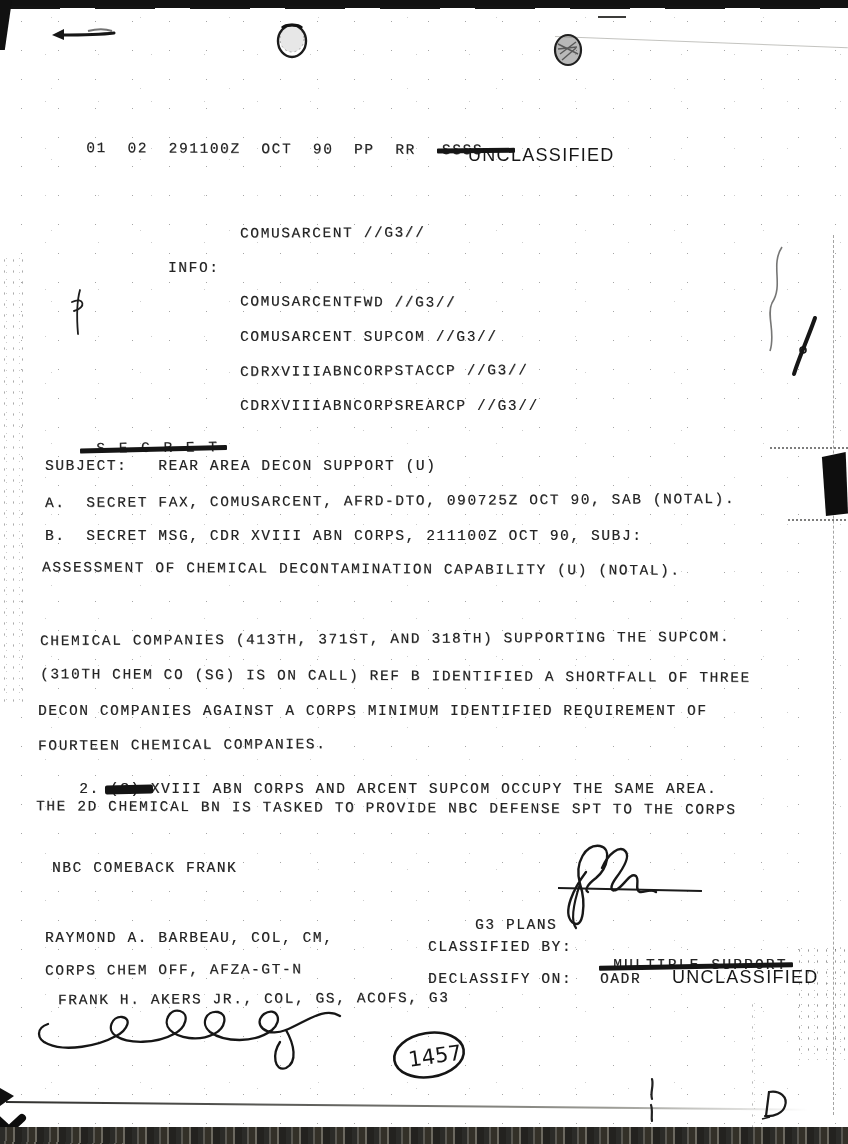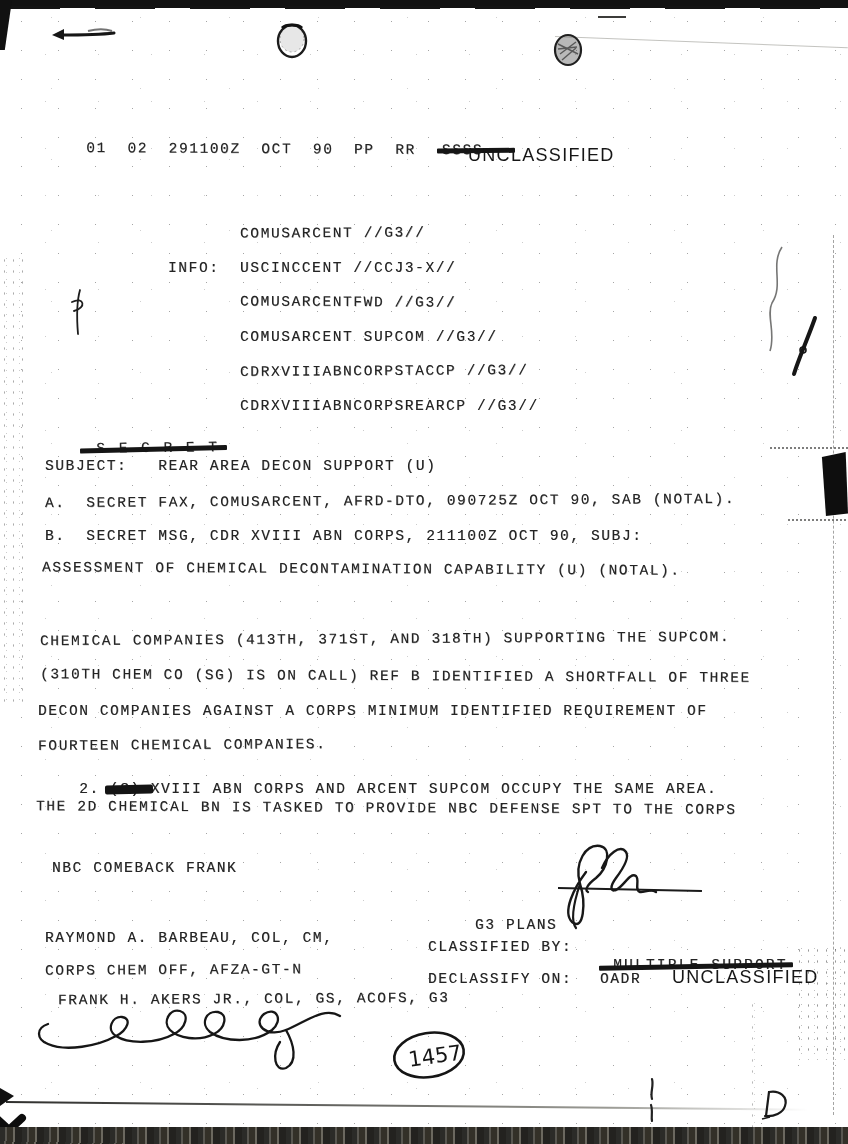--- a/index.html
+++ b/index.html
@@ -110,21 +110,20 @@
     <path d="M8,14 L28,24 M10,24 L26,12 M12,30 L26,18 M8,19 L27,17" stroke="rgba(25,25,25,.6)" stroke-width="1.4" fill="none"></path>
   </svg>
 
   <div class="tline r-b" style="left:45px;top:122px">
     <span>01  02  291100Z  OCT  90  PP  RR</span><span class="strike strike-ssss">SSSS</span>
   </div>
   <div class="stamp" style="left:468px;top:145px">UNCLASSIFIED</div>
 
   <div class="tline r-a" style="left:240px;top:224px">COMUSARCENT //G3//</div>
   <div class="tline" style="left:168px;top:259px">INFO:</div>
-  <div class="tline" style="left:240px;top:259px">USCINCCENT //CCJ3-X//</div>
   <div class="tline r-b" style="left:240px;top:293px">COMUSARCENTFWD //G3//</div>
   <div class="tline" style="left:240px;top:328px">COMUSARCENT SUPCOM //G3//</div>
   <div class="tline r-a" style="left:240px;top:362px">CDRXVIIIABNCORPSTACCP //G3//</div>
   <div class="tline" style="left:240px;top:397px">CDRXVIIIABNCORPSREARCP //G3//</div>
 
   <div class="tline r-c" style="left:55px;top:421px">
     <span class="strike strike-secret">S E C R E T</span>
   </div>
 
   <div class="tline" style="left:45px;top:457px">SUBJECT:   REAR AREA DECON SUPPORT (U)</div>

